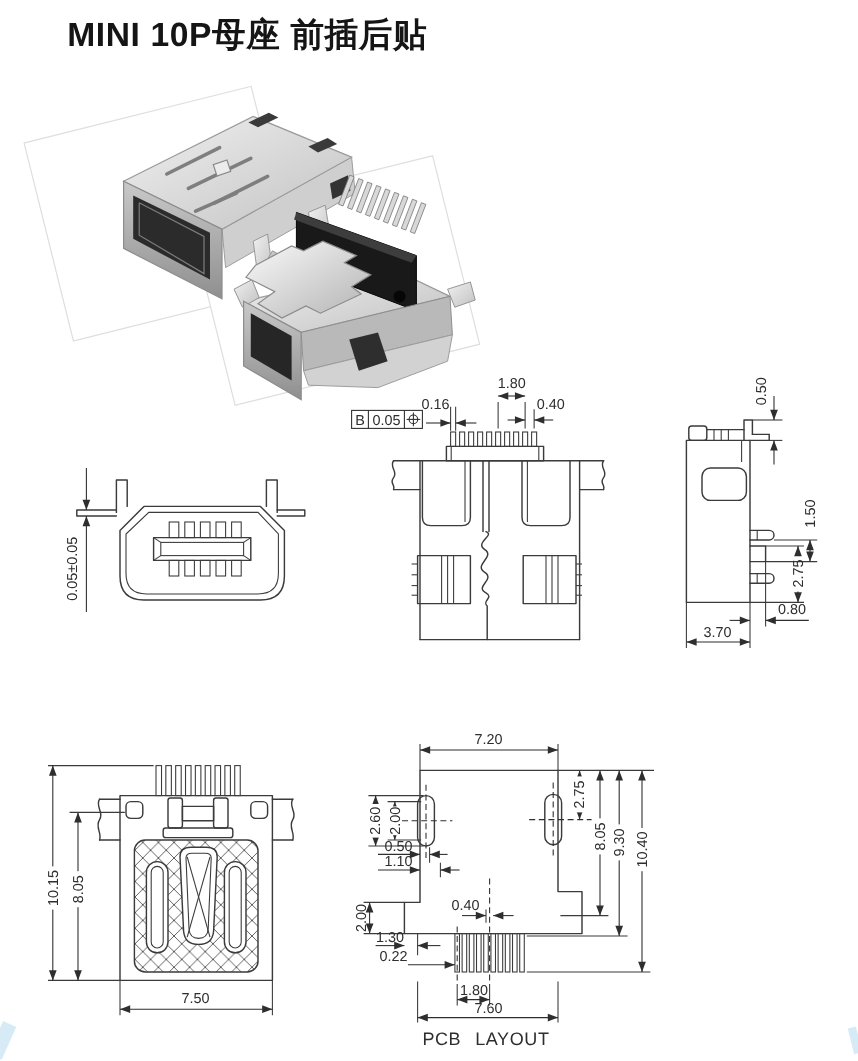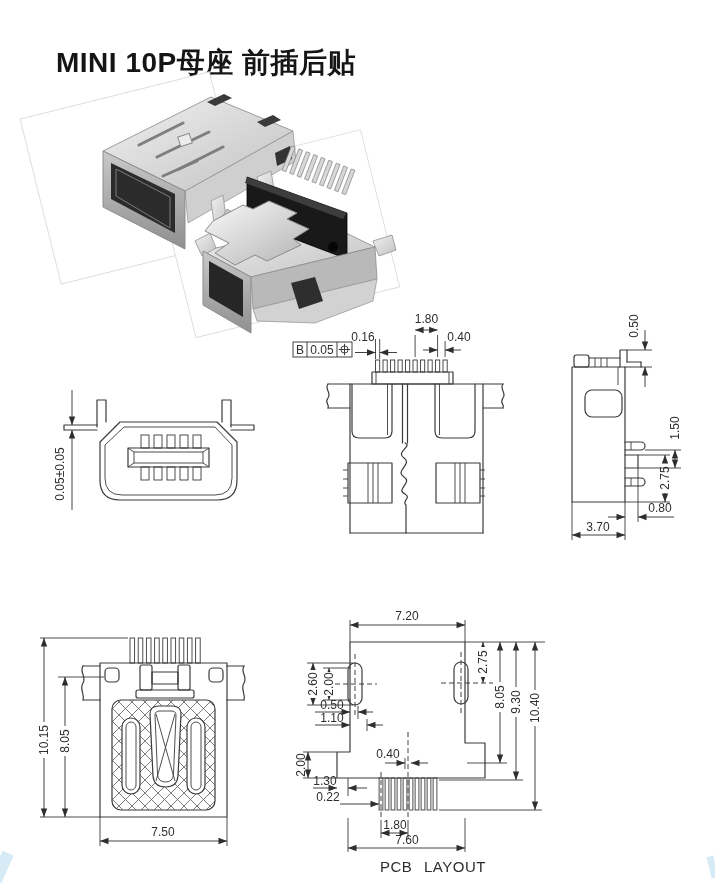--- a/index.html
+++ b/index.html
@@ -1,21 +1,21 @@
 <!DOCTYPE html>
 <html><head>
 <meta charset="utf-8">
 <style>
   html,body{margin:0;padding:0;background:#ffffff;}
   .canvas{position:relative;width:715px;height:884px;background:#ffffff;overflow:hidden;
           font-family:"Liberation Sans",sans-serif;}
   .page-title{position:absolute;left:56px;top:10px;font-size:28px;font-weight:700;
-              color:#151515;letter-spacing:.5px;white-space:nowrap;margin-top:34px;}
+              color:#151515;letter-spacing:.5px;white-space:nowrap;}
   .caption{position:absolute;left:352px;top:858px;font-size:15px;color:#2e2e2e;
-           word-spacing:7px;letter-spacing:.5px;margin-left:28px;}
+           word-spacing:7px;letter-spacing:.5px;}
   svg{position:absolute;overflow:visible;}
   svg text{font-family:"Liberation Sans",sans-serif;font-size:12px;fill:#2e2e2e;}
   .ln{stroke:#3b3b3b;stroke-width:1.2;fill:none;stroke-linejoin:round;stroke-linecap:round;}
   .thin{stroke:#3b3b3b;stroke-width:0.9;fill:none;}
   .dim{stroke:#2e2e2e;stroke-width:0.9;fill:none;}
   .dash{stroke:#2e2e2e;stroke-width:0.9;fill:none;stroke-dasharray:5 3;}
   .wbg{fill:#ffffff;stroke:none;}
   .artifact{position:absolute;background:#cfe7f5;opacity:.85;}
 </style>
 </head>

